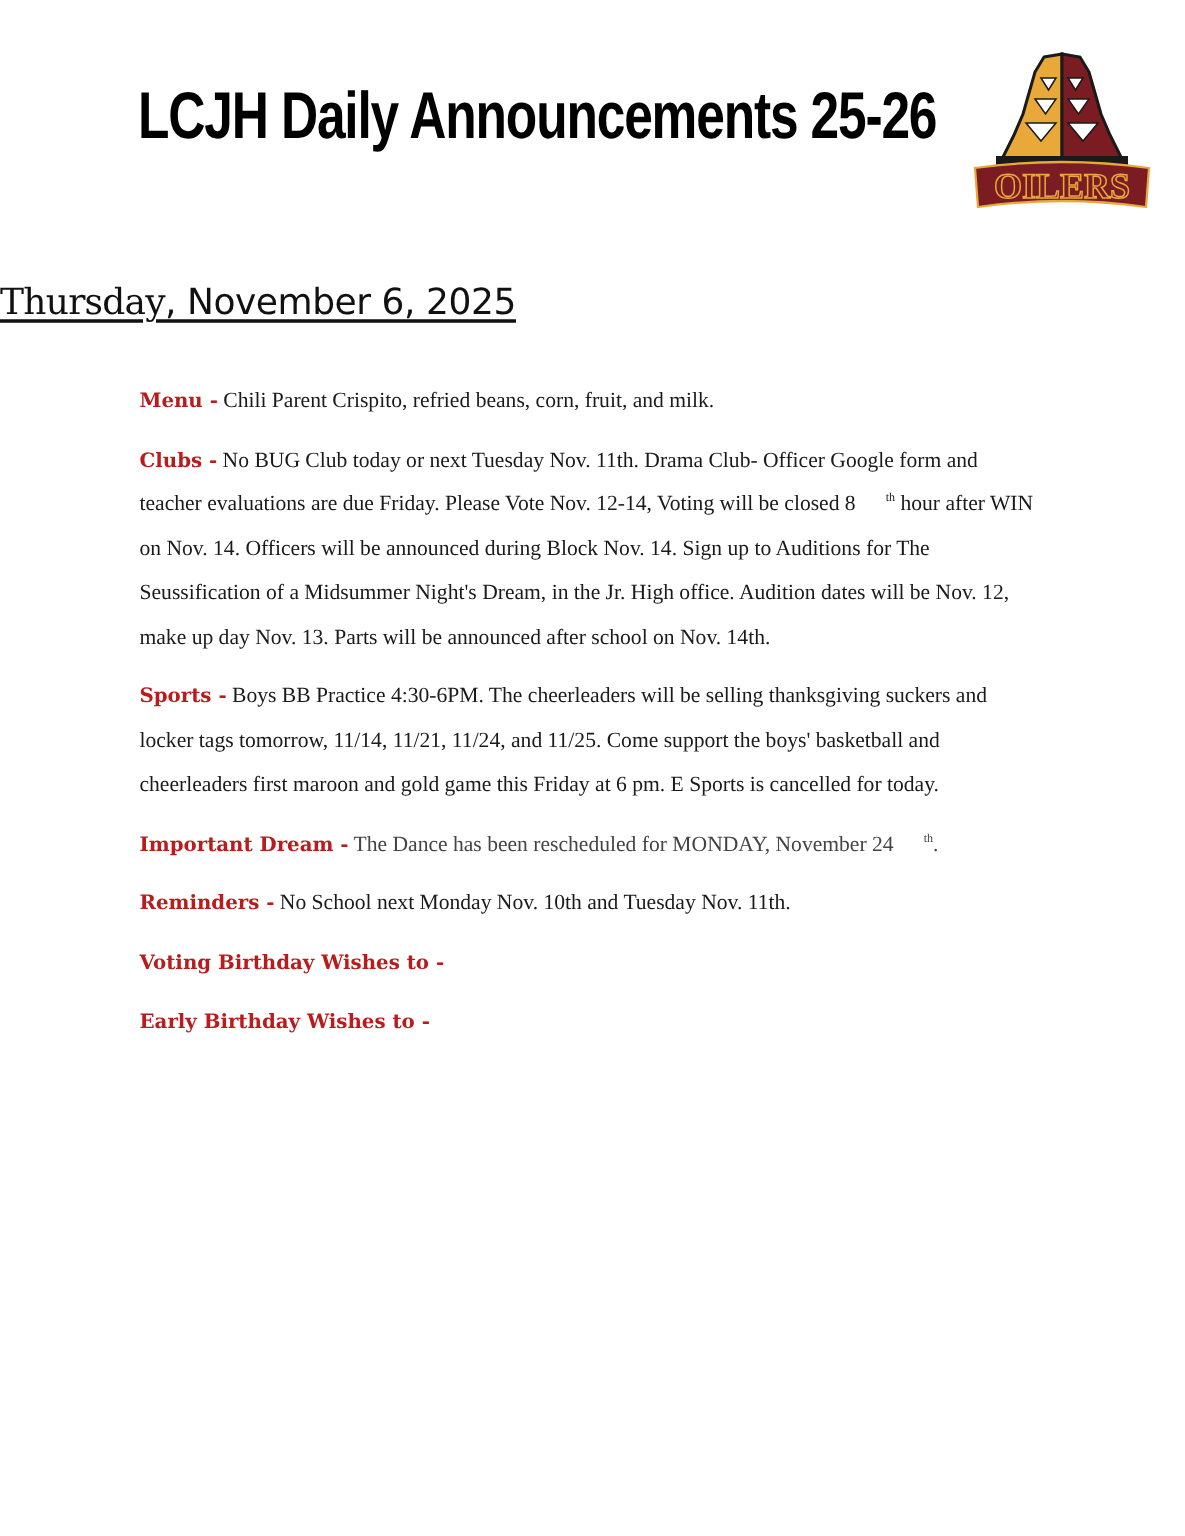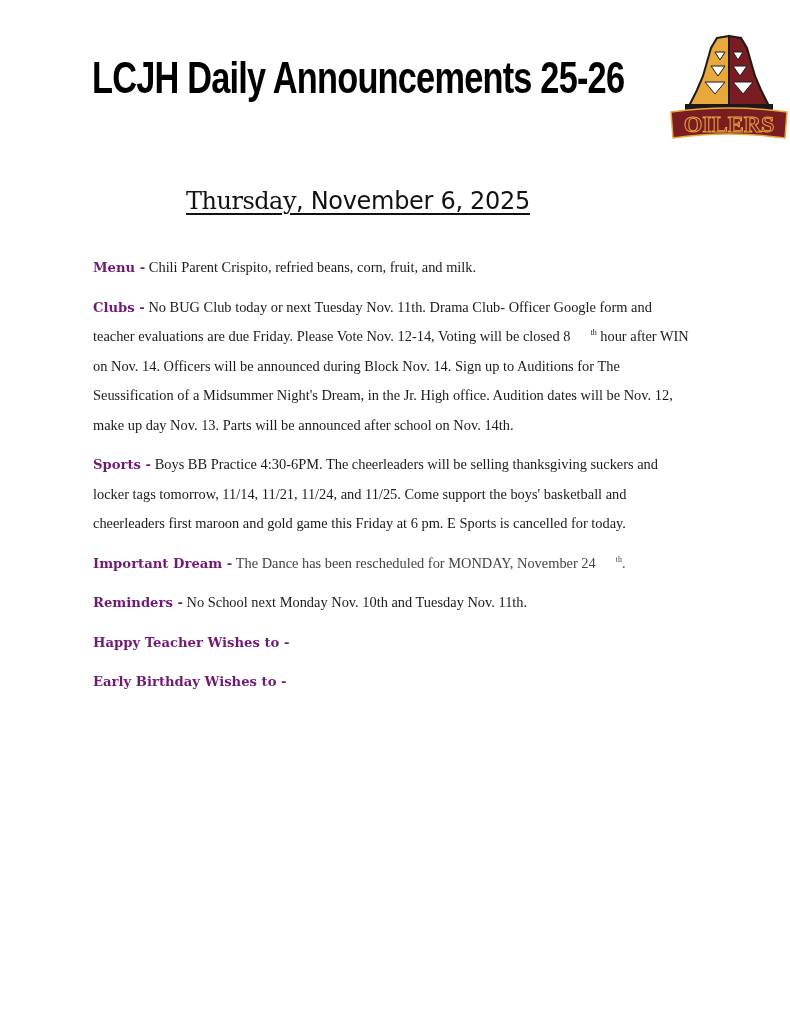--- a/index.html
+++ b/index.html
@@ -24,31 +24,31 @@
       font-size: 44px;
       line-height: 56px;
       letter-spacing: -1px;
       color: #000000;
       transform: scaleX(0.78);
       transform-origin: left center;
       white-space: nowrap;
     }
     .logo {
       position: absolute;
-      left: 667px;
+      left: 646px;
       top: 34px;
       width: 124px;
       height: 108px;
     }
     .date-heading {
       position: absolute;
       left: 0;
       top: 184px;
       width: 716px;
-      text-align: center;
+      text-align: left;
       margin: 0;
       font-size: 25px;
       line-height: 34px;
       font-weight: normal;
       color: #111111;
     }
     .date-heading span {
       text-decoration: underline;
       text-decoration-thickness: 2px;
       text-underline-offset: 4px;
@@ -73,21 +73,21 @@
       line-height: 29.5px;
       color: #1a1a1a;
     }
     .section {
       margin: 0 0 10px 0;
     }
     .label {
       font-family: "DejaVu Serif", serif;
       font-weight: bold;
       font-size: 13.2px;
-      color: #701a75;
+      color: #b91c1c;
     }
     .muted {
       color: #444444;
       font-family: Liberation Serif, serif;
     }
     sup {
       font-size: 8px;
       line-height: 0;
       vertical-align: super;
       padding-left: 20px;
@@ -140,20 +140,20 @@
 
   <p class="section">
     <span class="label">Important Dream -</span><span class="muted"> The Dance has been rescheduled for MONDAY, November 24</span><sup class="muted">th</sup><span class="muted">.</span>
   </p>
 
   <p class="section">
     <span class="label">Reminders -</span><span>  No School next Monday Nov. 10th and Tuesday Nov. 11th.</span>
   </p>
 
   <p class="section">
-    <span class="label">Happy Teacher Wishes to -</span>
+    <span class="label">Voting Birthday Wishes to -</span>
   </p>
 
   <p class="section">
     <span class="label">Early Birthday Wishes to -</span>
   </p>
 
 </div>
 
 </body></html>

